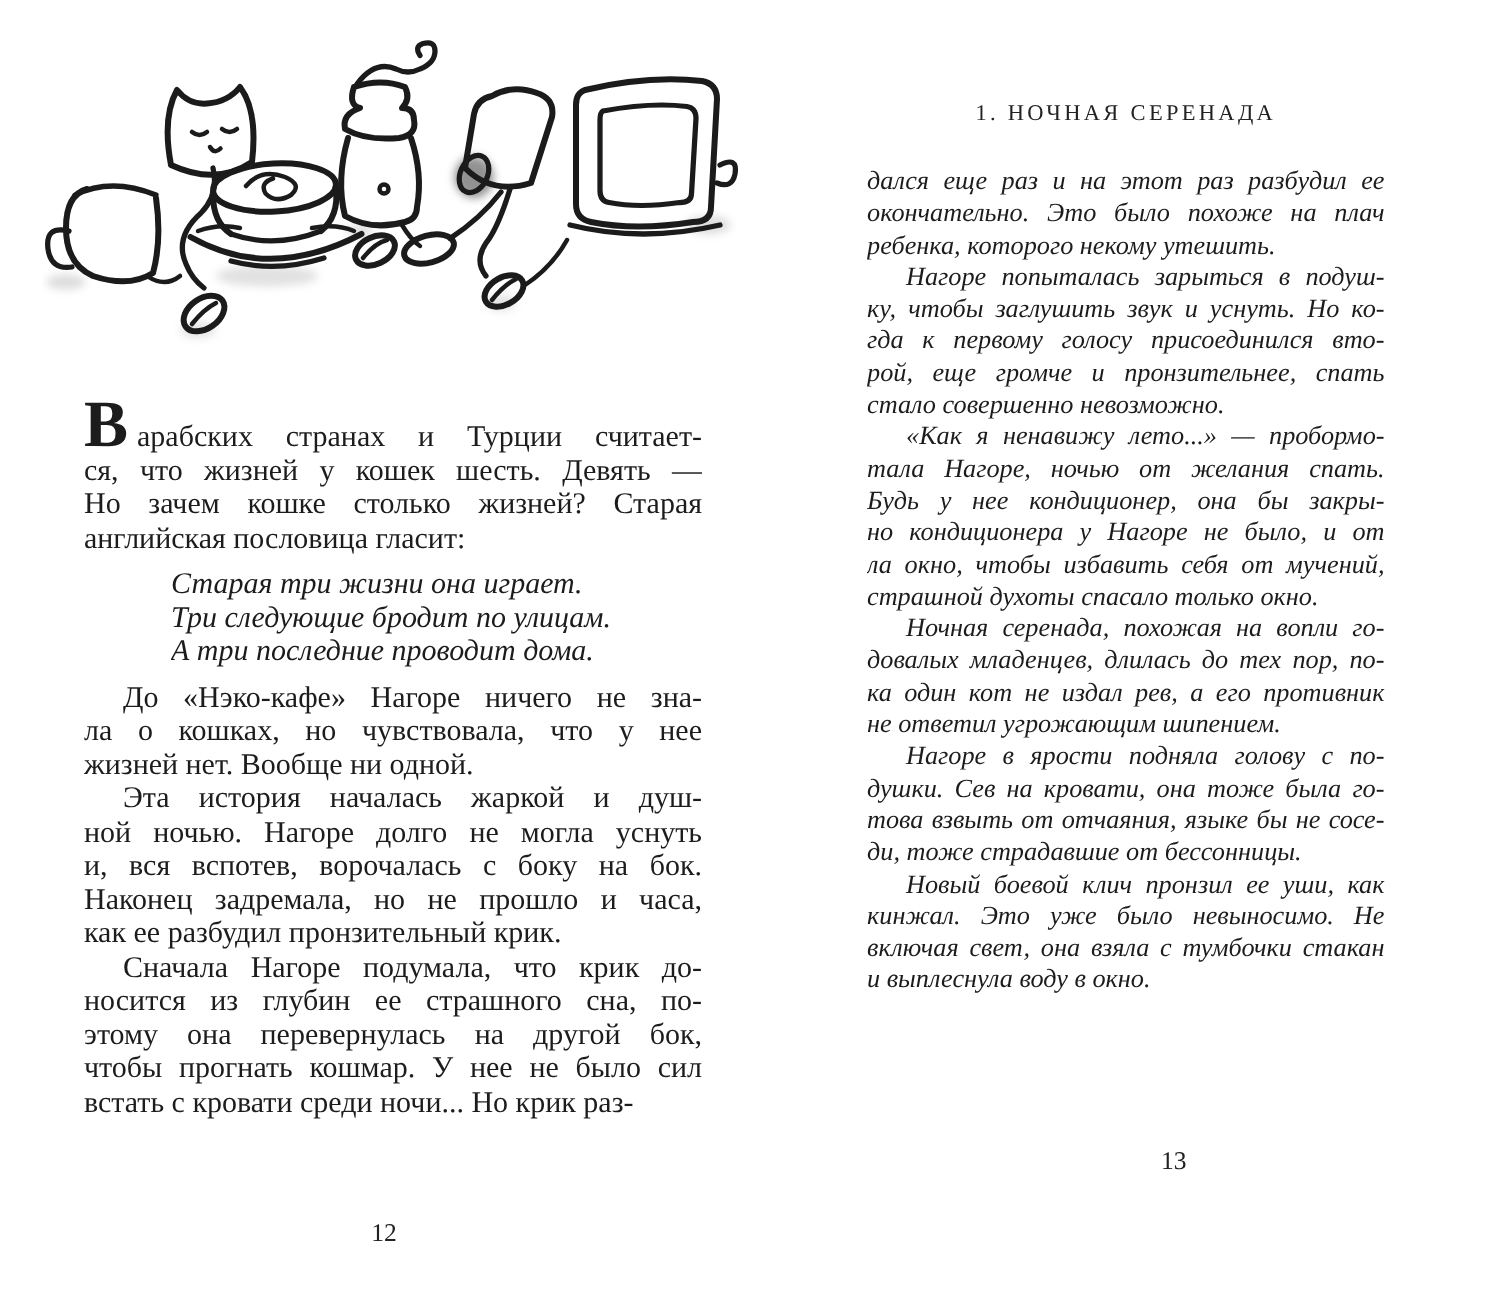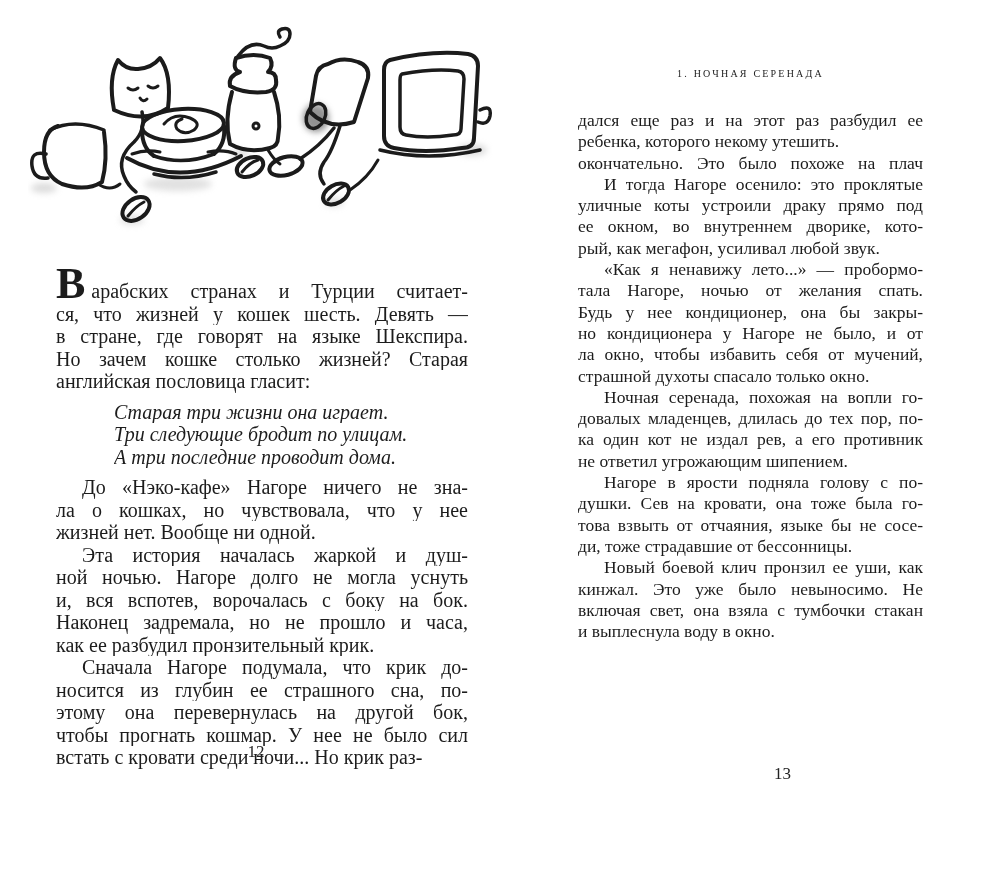--- a/index.html
+++ b/index.html
@@ -19,21 +19,21 @@
     left: 28px;
     top: 26px;
     width: 472px;
     height: 220px;
   }
   .illustration svg { width: 100%; height: 100%; display: block; }
 
   
   .page-col { position: absolute; }
   .left-body  { left: 56px;  top: 280px; width: 412px; font-size: 20px;   line-height: 22.5px; }
-  .right-body { left: 578px; top: 110px; width: 345px; font-size: 17.5px; line-height: 21.3px; }
+  .right-body { left: 578px; top: 110px; width: 345px; font-size: 17.5px; line-height: 21.3px; font-style: italic; }
 
   .para { margin: 0; }
   .line {
     text-align: justify;
     text-align-last: justify;
     overflow: hidden;
     white-space: normal;
   }
   .left-body  .line { height: 22.5px; }
   .right-body .line { height: 21.3px; }
@@ -50,32 +50,32 @@
     font-weight: bold;
     padding-right: 6px;
     letter-spacing: 0;
   }
 
   
   .running-head {
     position: absolute;
     left: 578px; top: 68px; width: 345px;
     text-align: center;
-    font-size: 10px;
+    font-size: 15px;
     letter-spacing: 2.2px;
     color: #222;
   }
   .folio {
     position: absolute;
     width: 412px;
     text-align: center;
     font-size: 17px;
     color: #222;
   }
-  .folio.left  { left: 50px;  top: 742px; width: 412px; }
+  .folio.left  { left: 50px;  top: 812px; width: 412px; }
   .folio.right { left: 610px; top: 764px; width: 345px; }
 </style>
 </head>
 <body>
 
 <div class="spread">
 
   <div class="illustration">
     <svg viewBox="0 0 472 220" xmlns="http://www.w3.org/2000/svg">
 
@@ -141,21 +141,20 @@
       </g>
     </svg>
   </div>
 
   <div class="running-head">1. НОЧНАЯ СЕРЕНАДА</div>
 
   <div class="page-col left-body">
       <div class="para body">
         <div class="line dc"><span class="dropcap">В</span>арабских странах и Турции считает-</div>
         <div class="line">ся, что жизней у кошек шесть. Девять —</div>
-        <div class="line">в стране, где говорят на языке Шекспира.</div>
         <div class="line">Но зачем кошке столько жизней? Старая</div>
         <div class="line last">английская пословица гласит:</div>
       </div>
       <div class="para verse">
         <div class="line">Старая три жизни она играет.</div>
         <div class="line">Три следующие бродит по улицам.</div>
         <div class="line last">А три последние проводит дома.</div>
       </div>
       <div class="para body">
         <div class="line indent">До «Нэко-кафе» Нагоре ничего не зна-</div>
@@ -174,28 +173,29 @@
         <div class="line">носится из глубин ее страшного сна, по-</div>
         <div class="line">этому она перевернулась на другой бок,</div>
         <div class="line">чтобы прогнать кошмар. У нее не было сил</div>
         <div class="line last">встать с кровати среди ночи... Но крик раз-</div>
       </div>
     </div>
 
   <div class="page-col right-body">
       <div class="para body">
         <div class="line">дался еще раз и на этот раз разбудил ее</div>
+        <div class="line">окончательно. Это было похоже на плач</div>
         <div class="line last">ребенка, которого некому утешить.</div>
-        <div class="line">окончательно. Это было похоже на плач</div>
-      </div>
-      <div class="para body">
-        <div class="line indent">И тогда Нагоре осенило: это проклятые</div>
-        <div class="line">уличные коты устроили драку прямо под</div>
-        <div class="line">ее окном, во внутреннем дворике, кото-</div>
-        <div class="line last">рый, как мегафон, усиливал любой звук.</div>
+      </div>
+      <div class="para body">
+        <div class="line indent">Нагоре попыталась зарыться в подуш-</div>
+        <div class="line">ку, чтобы заглушить звук и уснуть. Но ко-</div>
+        <div class="line">гда к первому голосу присоединился вто-</div>
+        <div class="line">рой, еще громче и пронзительнее, спать</div>
+        <div class="line last">стало совершенно невозможно.</div>
       </div>
       <div class="para body">
         <div class="line indent">«Как я ненавижу лето...» — пробормо-</div>
         <div class="line">тала Нагоре, ночью от желания спать.</div>
         <div class="line">Будь у нее кондиционер, она бы закры-</div>
         <div class="line">но кондиционера у Нагоре не было, и от</div>
         <div class="line">ла окно, чтобы избавить себя от мучений,</div>
         <div class="line last">страшной духоты спасало только окно.</div>
       </div>
       <div class="para body">

